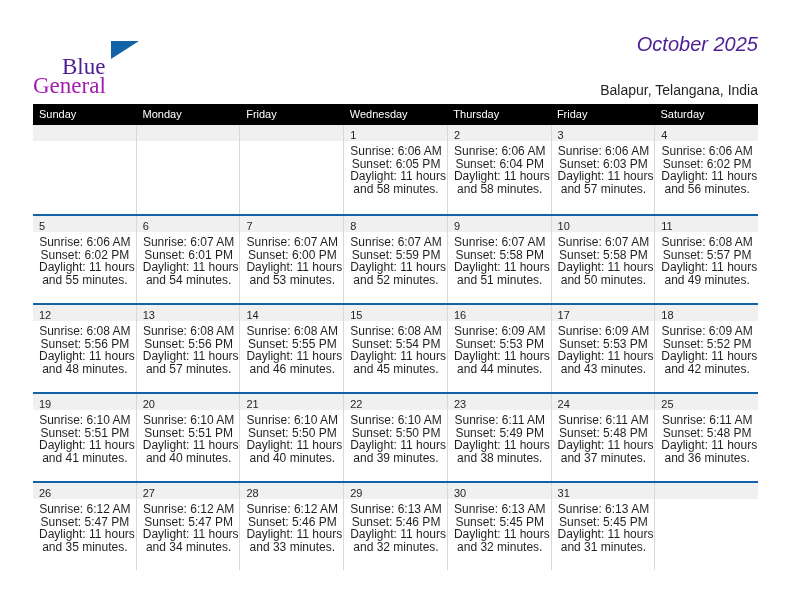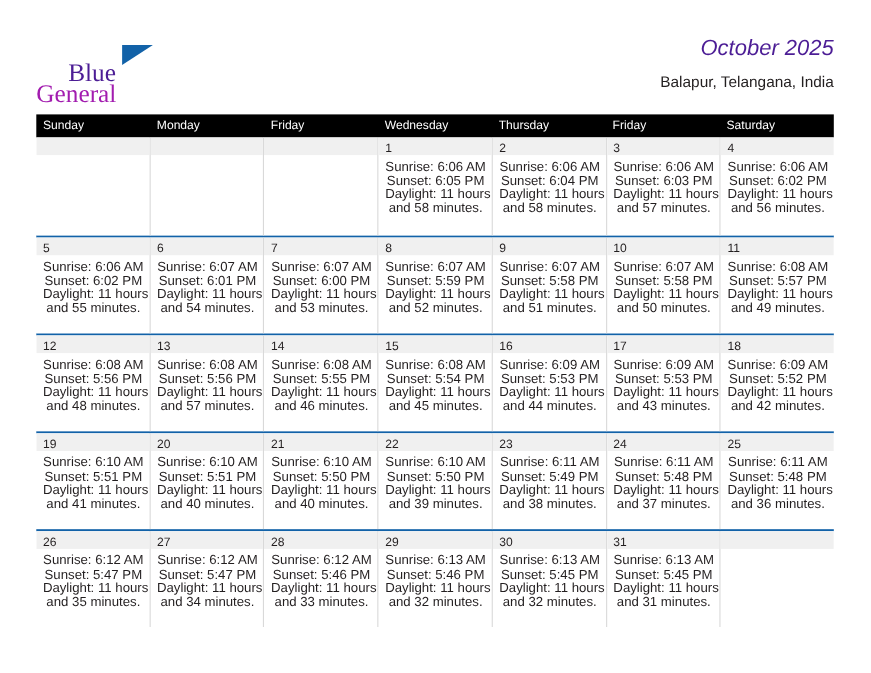--- a/index.html
+++ b/index.html
@@ -74,21 +74,21 @@
     font-size: 20px;
     color: #4c1d95;
     line-height: 32px;
     white-space: nowrap;
     font-style: italic;
   }
   .cal-sub {
     font-size: 14px;
     color: #231f20;
     line-height: 20px;
-    margin-top: 4px;
+    margin-top: 20px;
     white-space: nowrap;
   }
 
   
   .calendar {
     position: absolute;
     left: 33px;
     top: 104px;
     width: 725px;
   }

